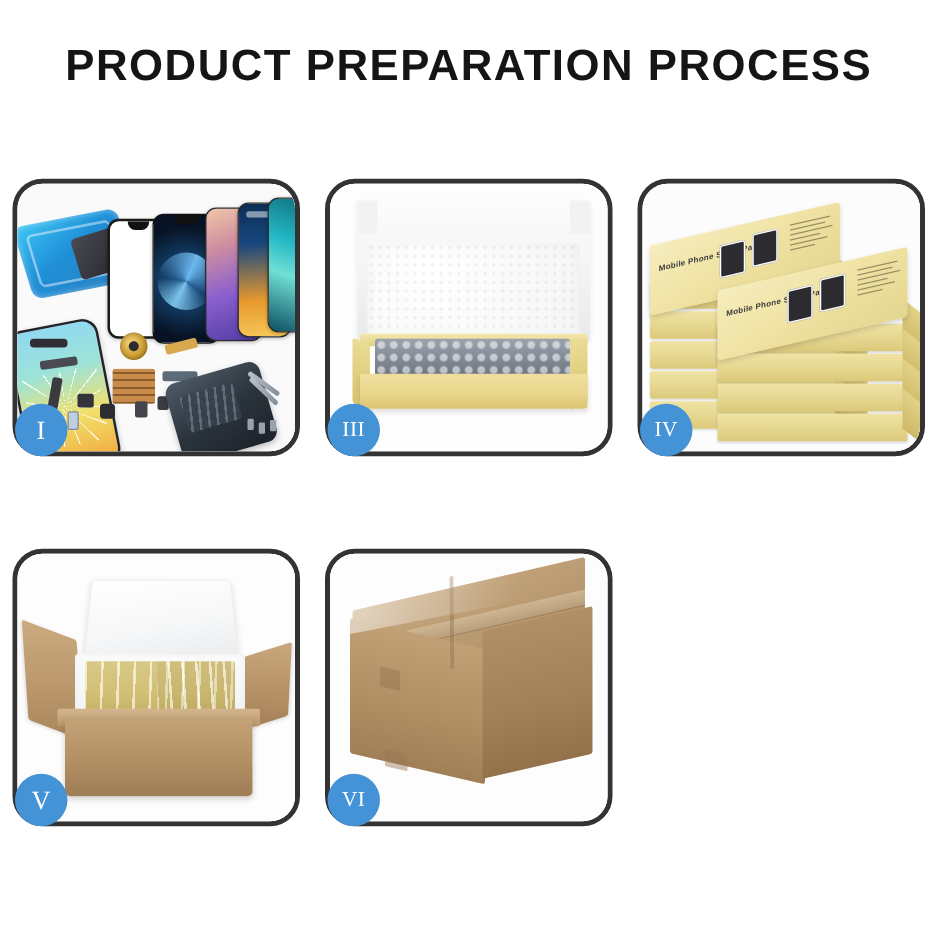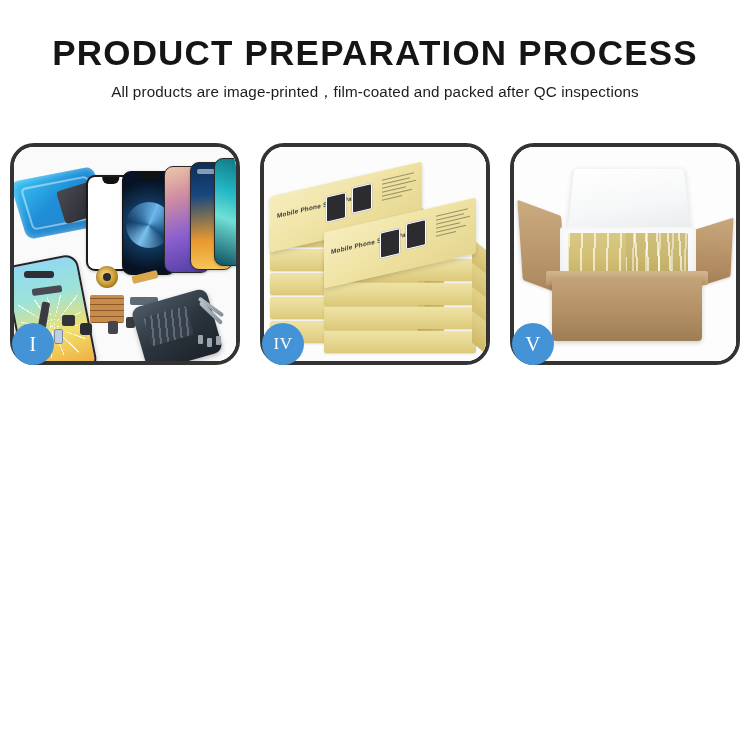--- a/index.html
+++ b/index.html
@@ -511,21 +511,20 @@
     pointer-events:none;
   }
 </style>
 </head>
 <body>
 
 <div class="page">
 
   <div class="header">
     <div class="title">PRODUCT PREPARATION PROCESS</div>
-    <div class="subtitle">All products are image-printed，film-coated and packed after QC inspections</div>
   </div>
 
   <div class="grid">
 
     <div class="panel">
       <div class="panel-clip">
         <div class="p1-bg"></div>
         <div class="adhesive"></div>
         <div class="adh-chip"></div>
 
@@ -564,20 +563,33 @@
         <div class="screws">
           <span style="left:0;top:0;"></span>
             <span style="left:9px;top:3px;"></span>
             <span style="left:18px;top:1px;"></span>
         </div>
       </div>
       <div class="badge">I</div>
     </div>
 
 
+    <div class="panel">
+      <div class="panel-clip">
+        <div class="p3-bg"></div>
+        <div class="mailer-lid"></div>
+        <div class="foam-sheet"></div>
+        <div class="box-inner-rim"></div>
+        <div class="wrapped-items"></div>
+        <div class="box-lip-l"></div>
+        <div class="box-lip-r"></div>
+        <div class="box-front"></div>
+      </div>
+      <div class="badge small-num">III</div>
+    </div>
 
     <div class="panel">
       <div class="panel-clip">
         <div class="p4-bg"></div>
         <div class="stack">
 
           <div class="rbox" style="left:4px; top:64px;">
               <span class="side"></span>
             </div>
           <div class="rbox" style="left:4px; top:88px;">
@@ -649,15 +661,30 @@
         <div class="inner-boxes">
           <span class="slats"></span>
             <span class="slats2"></span>
         </div>
         <div class="carton-rim"></div>
         <div class="carton-body"></div>
       </div>
       <div class="badge">V</div>
     </div>
 
+    <div class="panel">
+      <div class="panel-clip">
+        <div class="p6-bg"></div>
+        <div class="c6-top">
+            <span class="tape"></span>
+          </div>
+        <div class="c6-left"></div>
+        <div class="c6-right"></div>
+        <div class="c6-seamtop"></div>
+        <div class="c6-tab-a"></div>
+        <div class="c6-tab-b"></div>
+        <div class="c6-shine"></div>
+      </div>
+      <div class="badge small-num">VI</div>
+    </div>
 
   </div>
 </div>
 
 </body></html>

